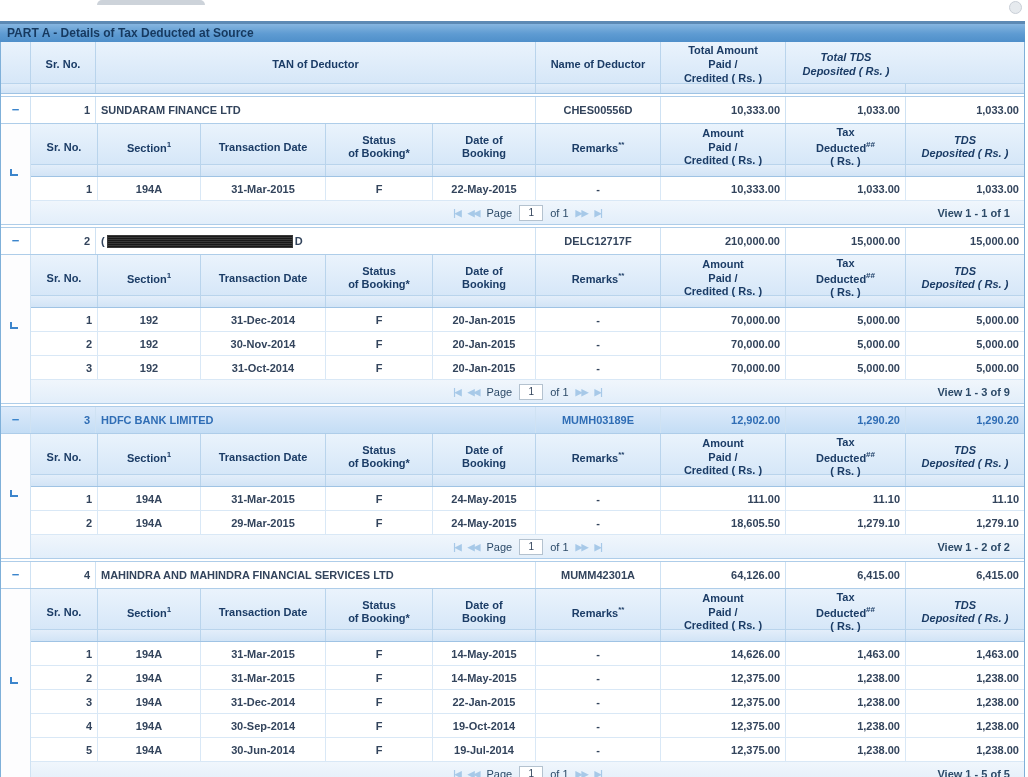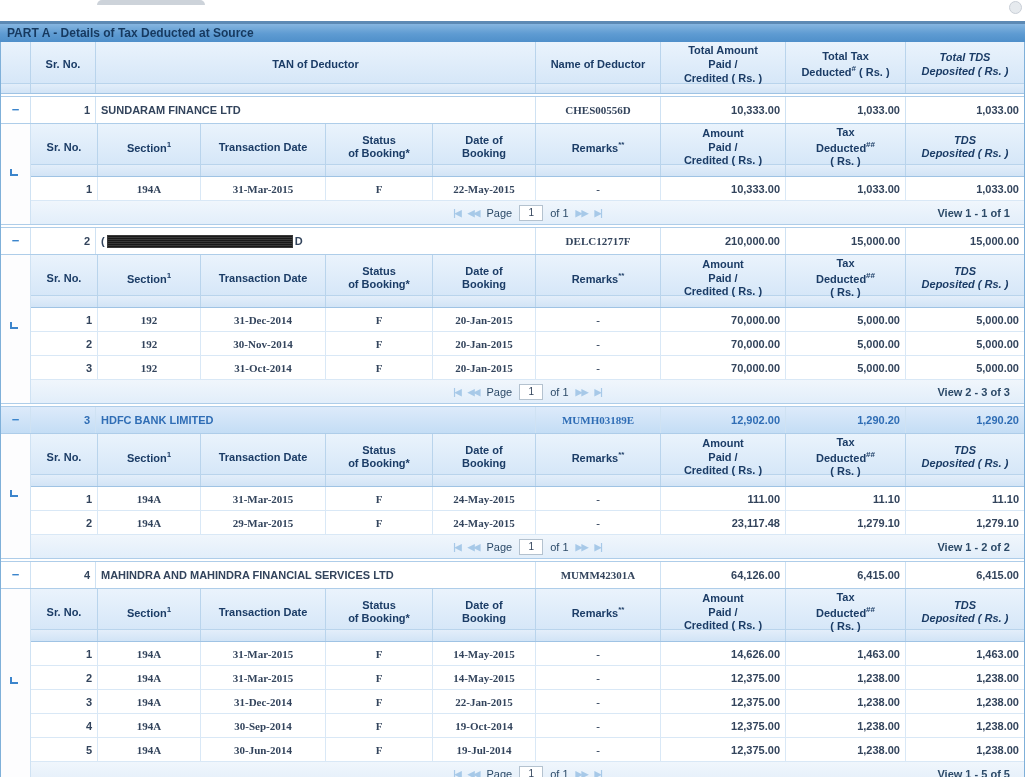--- a/index.html
+++ b/index.html
@@ -33,21 +33,21 @@
 
   .group { border-bottom:1px solid #aecde9; margin-top:2px; border-top:1px solid #aecde9; }
 
   .drow { height:26px; font-size:11px; background:#fff; cursor:pointer; }
   .drow .dc { border-right:1px solid #cfe2f3; display:flex; align-items:center; padding:0 5px; overflow:hidden; }
   .drow .dc:last-child { border-right:none; }
   .drow.hl { background:linear-gradient(#ddeafa, #c4ddf5); color:#2f6db5; }
   .minus-cell { justify-content:center; }
   .minus { color:#3c85cc; font-size:13px; line-height:10px; }
   .al-r { justify-content:flex-end; text-align:right; }
-  .al-c { justify-content:center; text-align:right;font-family:Liberation Serif, serif; }
+  .al-c { justify-content:center; text-align:right; }
 
   .redact { display:inline-block; width:186px; height:13px; background:#0a0a0a; border:1px solid #3a3a3a;
             margin:0 2px; vertical-align:middle;
             background-image:repeating-linear-gradient(0deg, rgba(255,255,255,.25) 5px, rgba(255,255,255,0) 7px); }
 
   
   .sub { display:flex; border-top:1px solid #aecde9; }
   .gutter { width:30px; background:#fdfdfe; border-right:1px solid #cfe2f3; position:relative; }
   .elbow { position:absolute; left:9px; top:45%; width:8px; height:7px;
            border-left:2px solid #3c85cc; border-bottom:2px solid #3c85cc; }
@@ -85,21 +85,20 @@
   <div class="grid">
 
     <div class="mrow hdr main-h-label">
       <div class="hc"></div>
       <div class="hc">Sr. No.</div>
       <div class="hc">TAN of Deductor</div>
       <div class="hc">Name of Deductor</div>
       <div class="hc">Total Amount
 Paid /
 Credited ( Rs. )</div>
-      <div class="hc"><span><span>Total Tax</span><br><span>Deducted</span><sup>#</sup><span> ( Rs. )</span></span></div>
       <div class="hc">Total TDS
 Deposited ( Rs. )</div>
     </div>
     <div class="mrow main-h-spacer">
       <div class="hc"></div>
         <div class="hc"></div>
         <div class="hc"></div>
         <div class="hc"></div>
         <div class="hc"></div>
         <div class="hc"></div>
@@ -261,21 +260,21 @@
           <div class="pager">
             <div class="pager-center">
               <span class="pbtn">|◀</span>
               <span class="pbtn">◀◀</span>
               <span class="plabel">Page</span>
               <input class="pinput" value="1" style="">
               <span class="plabel">of 1</span>
               <span class="pbtn">▶▶</span>
               <span class="pbtn">▶|</span>
             </div>
-            <div class="pview">View 2 - 3 of 3</div>
+            <div class="pview">View 1 - 3 of 9</div>
           </div>
         </div>
       </div>
     </div>
 
     <div class="group">
       <div class="mrow drow hl">
         <div class="dc minus-cell">
             <span class="minus">−</span>
           </div>
@@ -329,21 +328,21 @@
             <div class="sc al-r">11.10</div>
             <div class="sc al-r">11.10</div>
           </div>
           <div class="srow-grid srow">
             <div class="sc al-r">2</div>
             <div class="sc al-c">194A</div>
             <div class="sc al-c">29-Mar-2015</div>
             <div class="sc al-c">F</div>
             <div class="sc al-c">24-May-2015</div>
             <div class="sc al-c">-</div>
-            <div class="sc al-r">23,117.48</div>
+            <div class="sc al-r">18,605.50</div>
             <div class="sc al-r">1,279.10</div>
             <div class="sc al-r">1,279.10</div>
           </div>
           <div class="pager">
             <div class="pager-center">
               <span class="pbtn">|◀</span>
               <span class="pbtn">◀◀</span>
               <span class="plabel">Page</span>
               <input class="pinput" value="1" style="">
               <span class="plabel">of 1</span>

